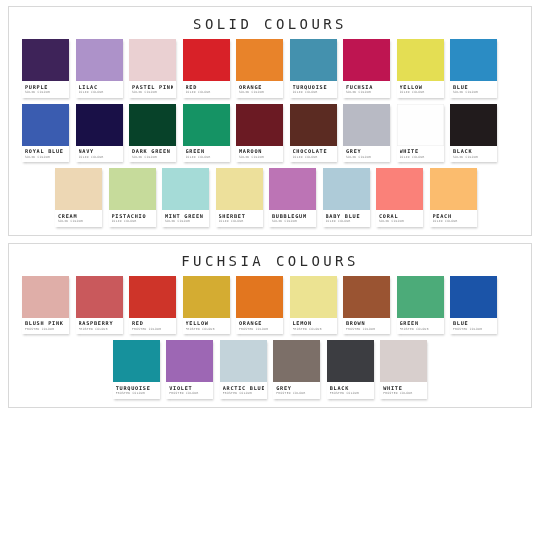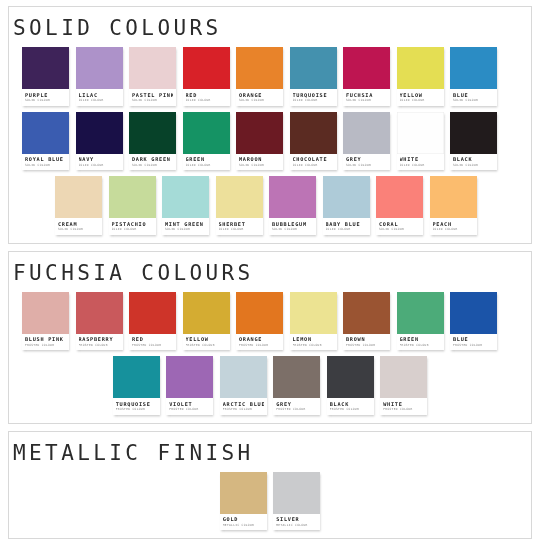--- a/index.html
+++ b/index.html
@@ -11,23 +11,23 @@
   .sheet{width:540px;height:540px;position:relative;box-sizing:border-box;padding:6px 8px;}
 
   .panel{
     border:1px solid #d8d8d8;
     background:#ffffff;
     box-sizing:border-box;
     margin-bottom:7px;
     padding:6px 4px 8px 4px;
   }
   .panel-title{
-    text-align:left;
+    text-align:center;
     font-family:"DejaVu Sans Mono", monospace;
-    font-size:21px;
+    font-size:14px;
     letter-spacing:3.4px;
     color:#2b2b2b;
     font-weight:400;
     margin:3px 0 7px 0;
     white-space:nowrap;
   }
 
   .row{
     display:flex;
     justify-content:flex-start;
@@ -379,32 +379,13 @@
         </div>
         <div class="swatch">
           <div class="chip" style="background: rgb(216, 207, 205);"></div>
           <div class="label">
             <div class="name">WHITE</div>
             <div class="sub">FROSTED COLOUR</div>
           </div>
         </div>
       </div>
     </div>
-    <div class="panel">
-      <div class="panel-title">METALLIC FINISH</div>
-      <div class="row center">
-        <div class="swatch">
-          <div class="chip" style="background: rgb(213, 183, 129);"></div>
-          <div class="label">
-            <div class="name">GOLD</div>
-            <div class="sub">METALLIC COLOUR</div>
-          </div>
-        </div>
-        <div class="swatch">
-          <div class="chip" style="background: rgb(202, 203, 205);"></div>
-          <div class="label">
-            <div class="name">SILVER</div>
-            <div class="sub">METALLIC COLOUR</div>
-          </div>
-        </div>
-      </div>
-    </div>
   </div>
 
 </body></html>

